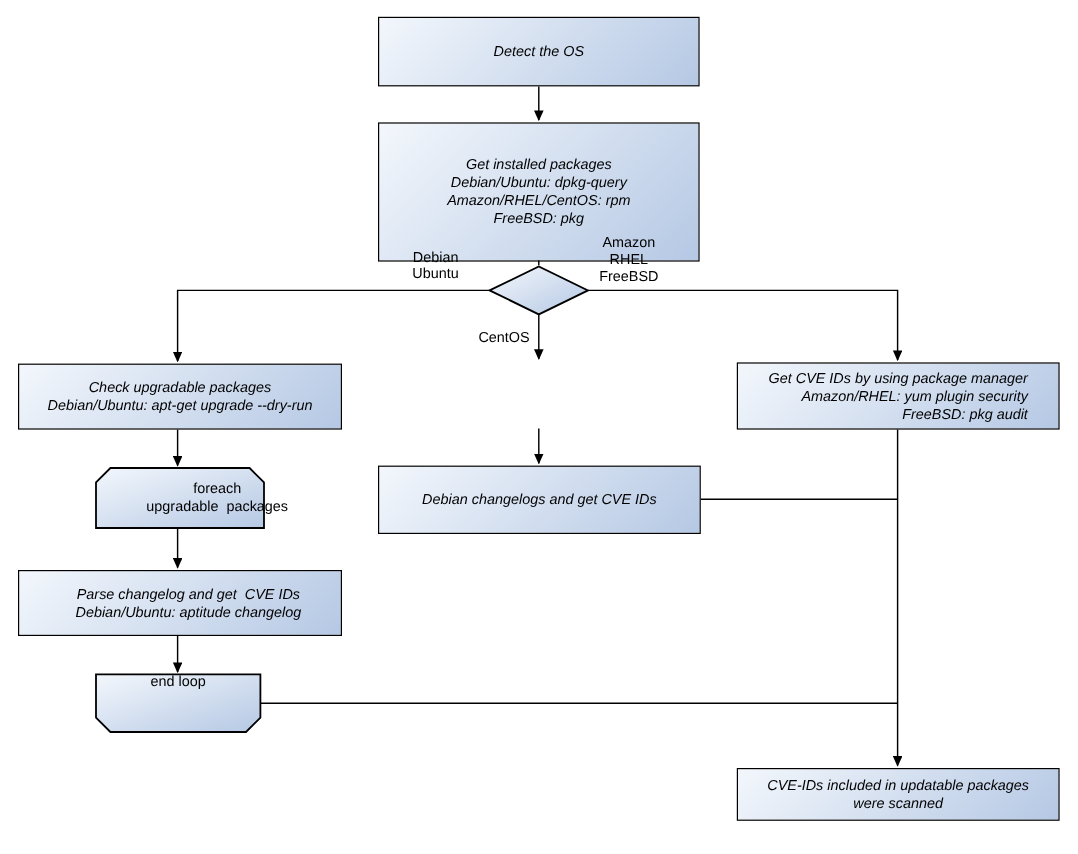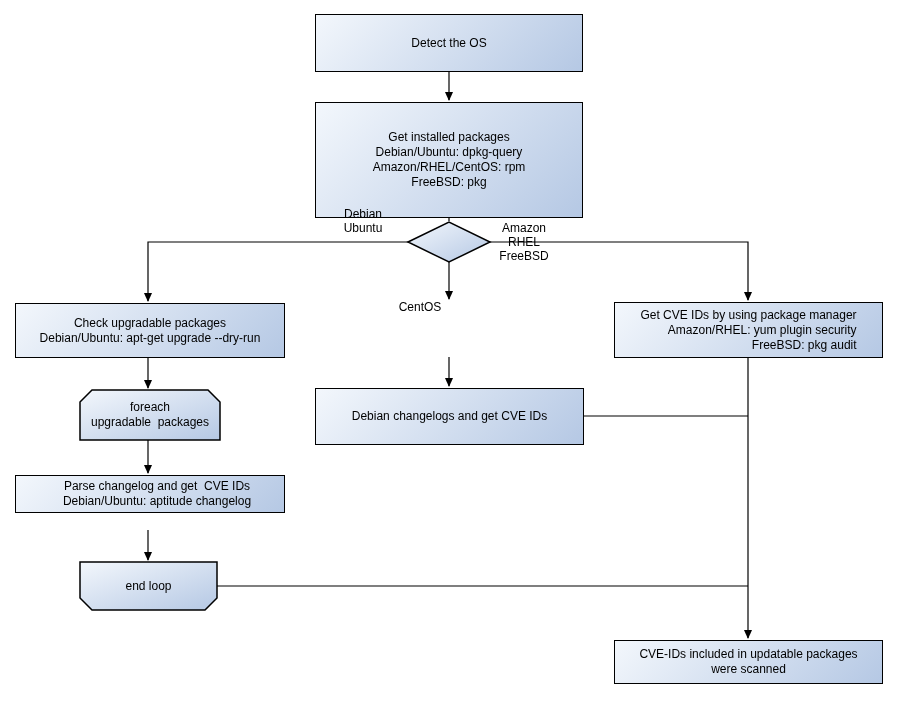--- a/index.html
+++ b/index.html
@@ -20,37 +20,38 @@
   }
   .edges{position:absolute;left:0;top:0;width:898px;height:712px;}
   .node{
     position:absolute;
     display:flex;align-items:center;justify-content:center;
     text-align:center;
     font-size:12px;line-height:15px;
     background:linear-gradient(135deg,var(--node-fill-light) 0%,var(--node-fill-dark) 100%);
     border:1.5px solid var(--node-border);
     box-sizing:border-box;
+    font-style:italic;
   }
   .node span{white-space:pre;display:block;}
   .shape-label{
     position:absolute;
     display:flex;align-items:center;justify-content:center;
     text-align:center;
     font-size:12px;line-height:15px;
     background:transparent;border:none;
   }
   .shape-label span{white-space:pre;display:block;}
   .edge-label{
     position:absolute;
     font-size:12px;line-height:14px;
     white-space:pre;
   }
   .ta-right{text-align:center;}
-  .ta-center{text-align:center;margin-top:26px;}
+  .ta-center{text-align:center;}
   line,polyline{stroke:var(--node-border);stroke-width:1.2;fill:none;}
 </style>
 </head>
 <body>
 
 <div class="canvas">
 
   <svg class="edges" viewBox="0 0 898 712" xmlns="http://www.w3.org/2000/svg">
     <defs>
       <marker id="arrow" markerWidth="9" markerHeight="8" refX="8" refY="4" orient="auto" markerUnits="userSpaceOnUse">
@@ -91,47 +92,47 @@
 Debian/Ubuntu: dpkg-query
 Amazon/RHEL/CentOS: rpm
 FreeBSD: pkg</span>
   </div>
 
   <div class="node" style="left:15px;top:303px;width:270px;height:55px;">
     <span>Check upgradable packages
 Debian/Ubuntu: apt-get upgrade --dry-run</span>
   </div>
 
-  <div class="node" style="left:15px;top:475px;width:270px;height:38px;padding-left:14px;">
+  <div class="node" style="left:15px;top:475px;width:270px;height:55px;padding-left:14px;">
     <span>Parse changelog and get  CVE IDs
 Debian/Ubuntu: aptitude changelog</span>
   </div>
 
 
   <div class="node" style="left:315px;top:388px;width:269px;height:57px;">
     <span>Debian changelogs and get CVE IDs</span>
   </div>
 
   <div class="node" style="left:614px;top:302px;width:269px;height:56px;text-align:right;">
     <span>Get CVE IDs by using package manager
 Amazon/RHEL: yum plugin security
 FreeBSD: pkg audit</span>
   </div>
 
   <div class="node" style="left:614px;top:640px;width:269px;height:44px;">
     <span>CVE-IDs included in updatable packages
 were scanned</span>
   </div>
 
-  <div class="shape-label" style="left:80px;top:390px;width:140px;height:50px;">
+  <div class="shape-label" style="left:80px;top:390px;width:140px;height:50px;padding-left:31px;">
     <span>foreach
 upgradable  packages</span>
   </div>
 
-  <div class="shape-label" style="left:80px;top:562px;width:137px;height:48px;">
+  <div class="shape-label" style="left:80px;top:544px;width:137px;height:48px;">
     <span>end loop</span>
   </div>
 
   <div class="edge-label ta-right" style="left:330px;top:207px;width:66px;">Debian
 Ubuntu</div>
 
   <div class="edge-label ta-center" style="left:495px;top:195px;width:58px;">Amazon
 RHEL
 FreeBSD</div>
 

